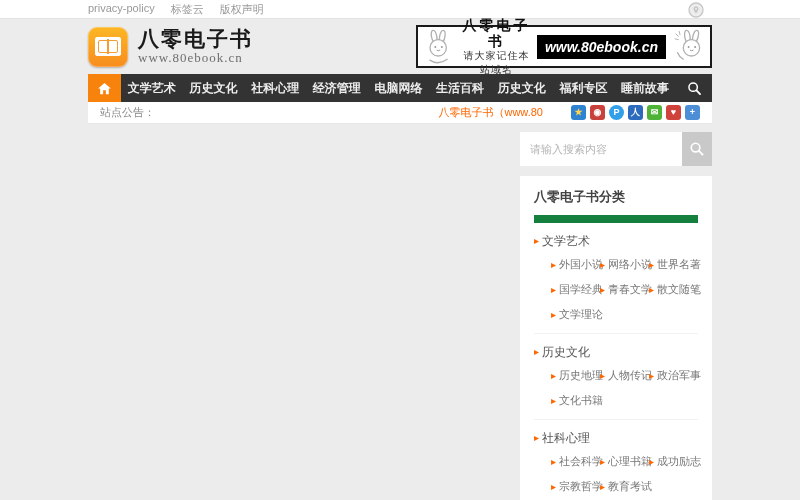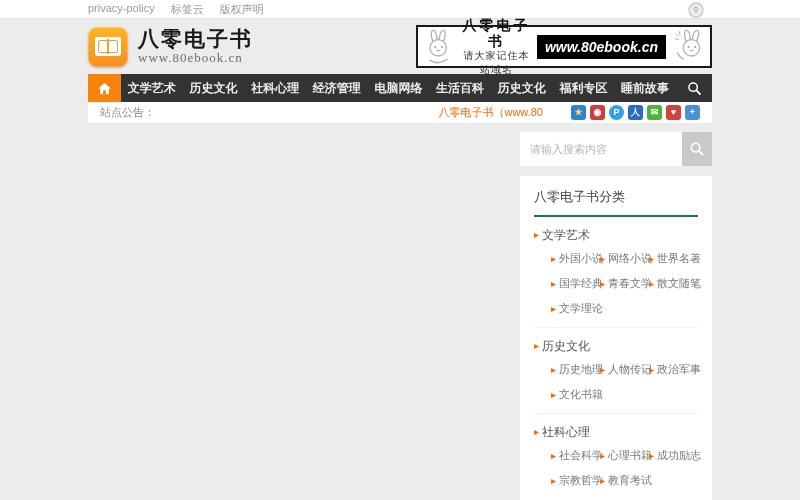--- a/index.html
+++ b/index.html
@@ -60,21 +60,21 @@
   .main-col { flex:1; min-height:350px; }
   .sidebar { width:192px; flex:0 0 auto; }
 
   .search-box { height:34px; background:#fff; display:flex; }
   .search-input { flex:1; border:0; outline:none; padding:0 10px; font-size:11px; color:#555; background:#fff;
     font-family:"Liberation Sans", sans-serif; }
   .search-input::placeholder { color:#b5b5b5; }
   .search-btn { width:34px; height:34px; border:0; background:#c9c9c9; display:flex; align-items:center; justify-content:center; cursor:pointer; }
 
   .cat-panel { margin-top:10px; background:#fff; padding:12px 14px 20px; min-height:320px; }
-  .cat-title { font-size:13px; font-weight:normal; color:#444; padding-bottom:9px; border-bottom:2px solid #15803d; }
+  .cat-title { font-size:13px; font-weight:bold; color:#444; padding-bottom:9px; border-bottom:8px solid #15803d; }
   .cat-section { padding:7px 0 6px; }
   .cat-section + .cat-section { border-top:1px solid #f2f2f2; }
   .cat-head { display:flex; align-items:center; font-size:12px; color:#555; line-height:22px; }
   .arrow { color:#f60; font-size:10px; margin-right:3px; }
   .cat-items { display:flex; flex-wrap:wrap; padding-left:17px; }
   .sub-item { width:33.33%; min-width:33.33%; font-size:11px; color:#777; line-height:25px; display:flex; align-items:center; white-space:nowrap; }
 </style>
 </head>
 <body>
 

